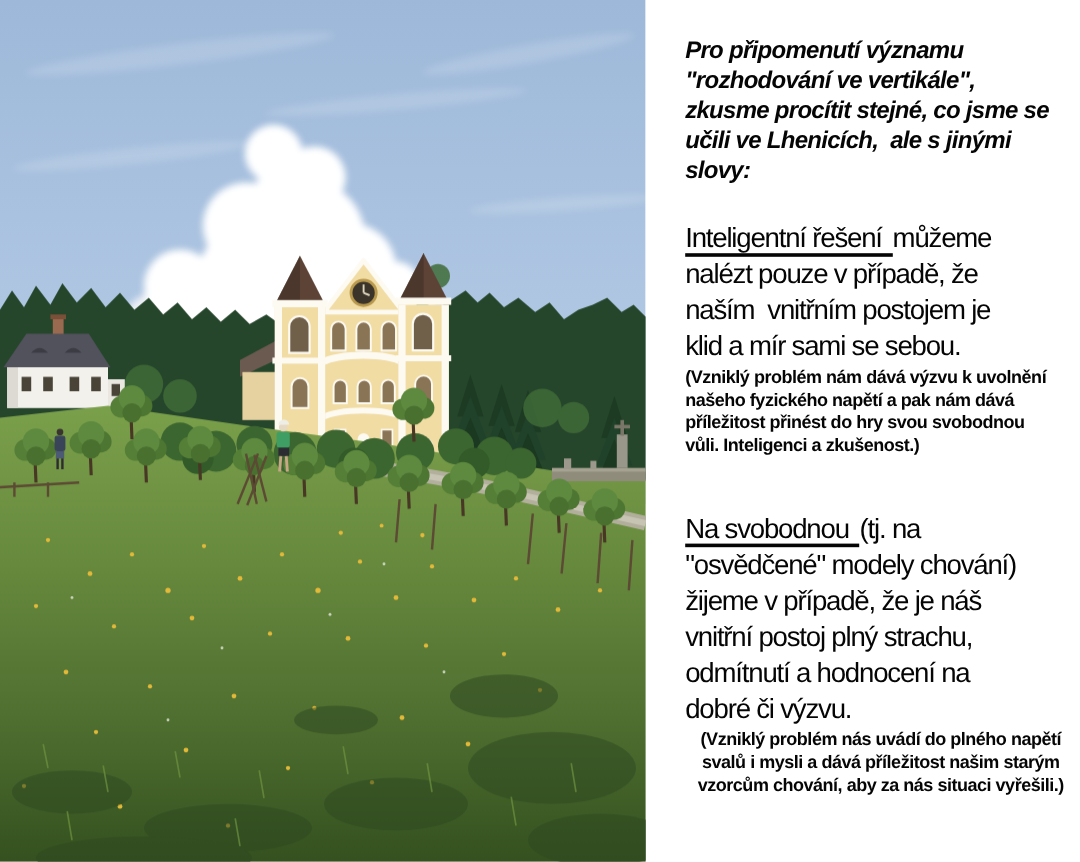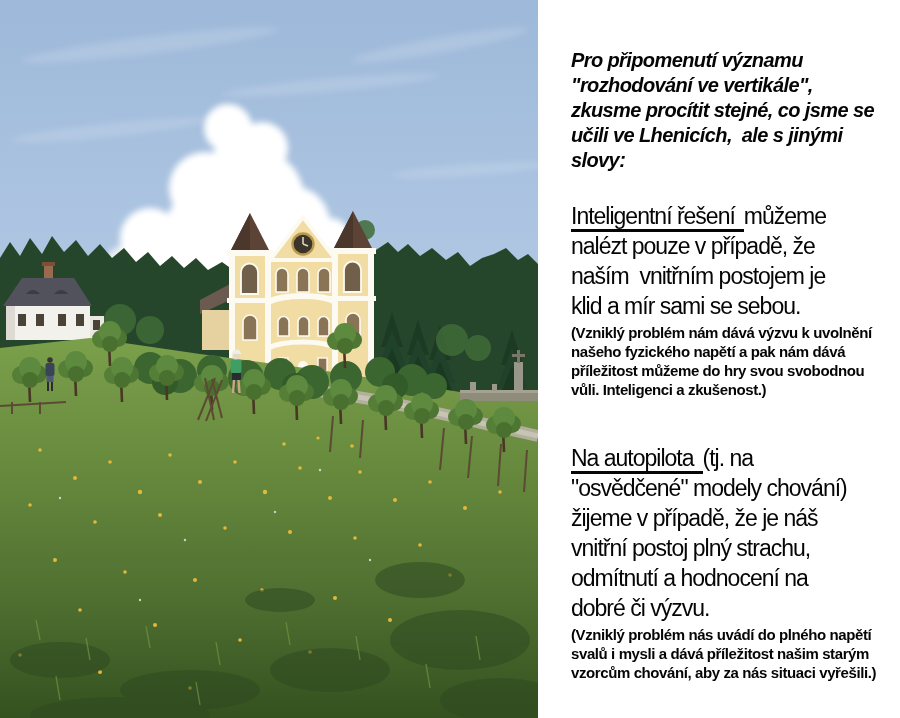--- a/index.html
+++ b/index.html
@@ -1,29 +1,29 @@
 <!DOCTYPE html>
 <html><head>
 <meta charset="utf-8">
 <style>
   html,body{margin:0;padding:0;background:#ffffff;}
   body{width:900px;height:718px;position:relative;overflow:hidden;
        font-family:"Liberation Sans","DejaVu Sans",sans-serif;color:#050505;}
   .photo-wrap{position:absolute;left:0;top:0;width:538px;height:718px;overflow:hidden;}
   .photo-wrap svg{display:block;}
   .text-col{position:absolute;left:571px;top:0;width:326px;height:639px;
-            box-sizing:border-box;margin-top:48px;}
+            padding-top:30px;box-sizing:border-box;}
   .intro{font-size:20px;font-weight:bold;font-style:italic;line-height:25px;
          letter-spacing:-0.6px;white-space:pre-wrap;margin:0 0 28px 0;}
   .lead{font-size:23px;font-weight:normal;line-height:30px;letter-spacing:-1px;
         white-space:pre-wrap;margin:0 0 2px 0;}
   .lead .ul{border-bottom:3px solid #050505;padding-right:9px;}
   .note{font-size:15px;font-weight:bold;line-height:19px;letter-spacing:-0.4px;
         white-space:pre-wrap;margin:0 0 44px 0;}
-  .note.last{margin-bottom:0;}
+  .note.last{margin-bottom:0;text-align:center;}
 </style>
 </head>
 <body>
 
 <div class="photo-wrap">
 <svg width="538" height="718" viewBox="0 0 538 718" xmlns="http://www.w3.org/2000/svg">
   <defs>
     <linearGradient id="skyG" x1="0" y1="0" x2="0" y2="1">
       <stop offset="0" stop-color="#9db8d9"></stop>
       <stop offset="0.6" stop-color="#aec6e2"></stop>
@@ -339,24 +339,24 @@
 zkusme procítit stejné, co jsme se
 učili ve Lhenicích,  ale s jinými
 slovy:</p>
 
   <p class="lead"><span class="ul">Inteligentní řešení</span><span>můžeme
 nalézt pouze v případě, že
 naším  vnitřním postojem je
 klid a mír sami se sebou.</span></p>
   <p class="note">(Vzniklý problém nám dává výzvu k uvolnění
 našeho fyzického napětí a pak nám dává
-příležitost můžeme do hry svou svobodnou
+příležitost přinést do hry svou svobodnou
 vůli. Inteligenci a zkušenost.)</p>
 
-  <p class="lead"><span class="ul">Na autopilota</span><span>(tj. na
+  <p class="lead"><span class="ul">Na svobodnou</span><span>(tj. na
 "osvědčené" modely chování)
 žijeme v případě, že je náš
 vnitřní postoj plný strachu,
 odmítnutí a hodnocení na
 dobré či výzvu.</span></p>
   <p class="note last">(Vzniklý problém nás uvádí do plného napětí
 svalů i mysli a dává příležitost našim starým
 vzorcům chování, aby za nás situaci vyřešili.)</p>
 </div>
 

